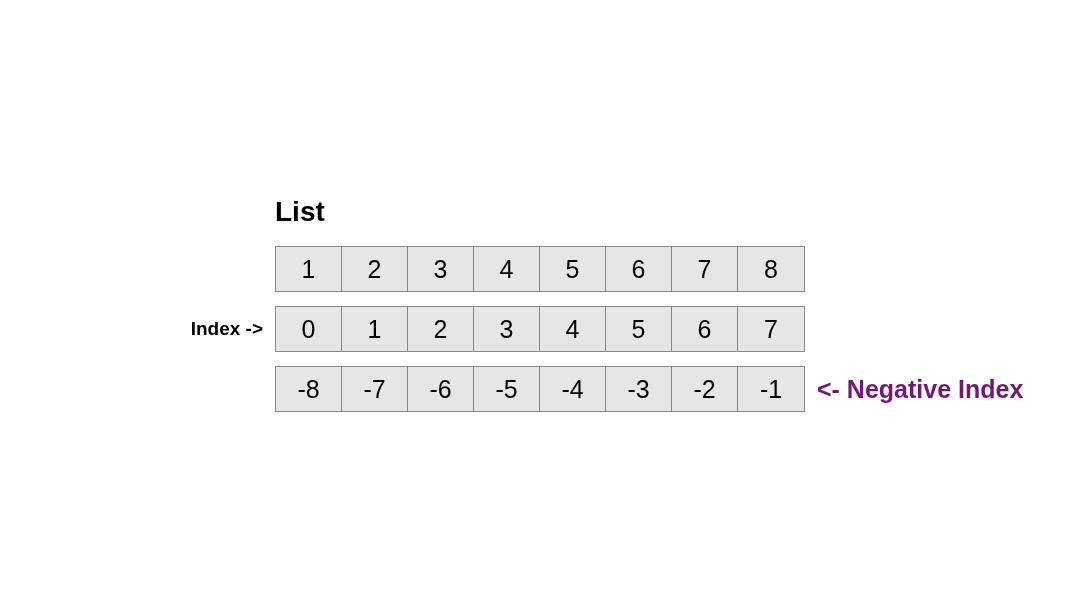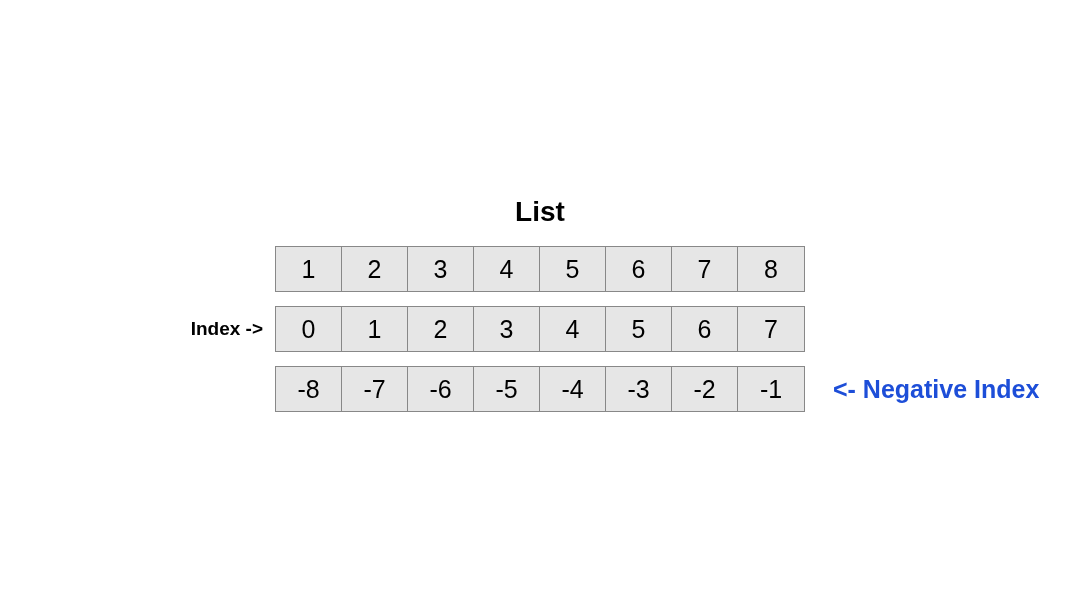--- a/index.html
+++ b/index.html
@@ -12,21 +12,21 @@
       display: flex;
       flex-direction: column;
       align-items: center;
       justify-content: center;
       box-sizing: border-box;
     }
     .container {
       position: relative;
       display: flex;
       flex-direction: column;
-      align-items: center;
+      align-items: flex-start;
     }
     .title {
       font-size: 28px;
       font-weight: bold;
       margin-bottom: 18px;
       text-align: center;
       color: #000;
     }
     .rows-wrapper {
       display: flex;
@@ -63,25 +63,25 @@
       right: 100%;
       margin-right: 12px;
       font-size: 19px;
       font-weight: bold;
       white-space: nowrap;
       color: #000;
     }
     .label-right {
       position: absolute;
       left: 100%;
-      margin-left: 28px;
+      margin-left: 12px;
       font-size: 25px;
       font-weight: bold;
       white-space: nowrap;
-      color: #1d4ed8;
+      color: #701a75;
     }
   </style>
 </head>
 <body>
 
 <div class="container">
   <div class="title">List</div>
 
   <div class="rows-wrapper">
 

